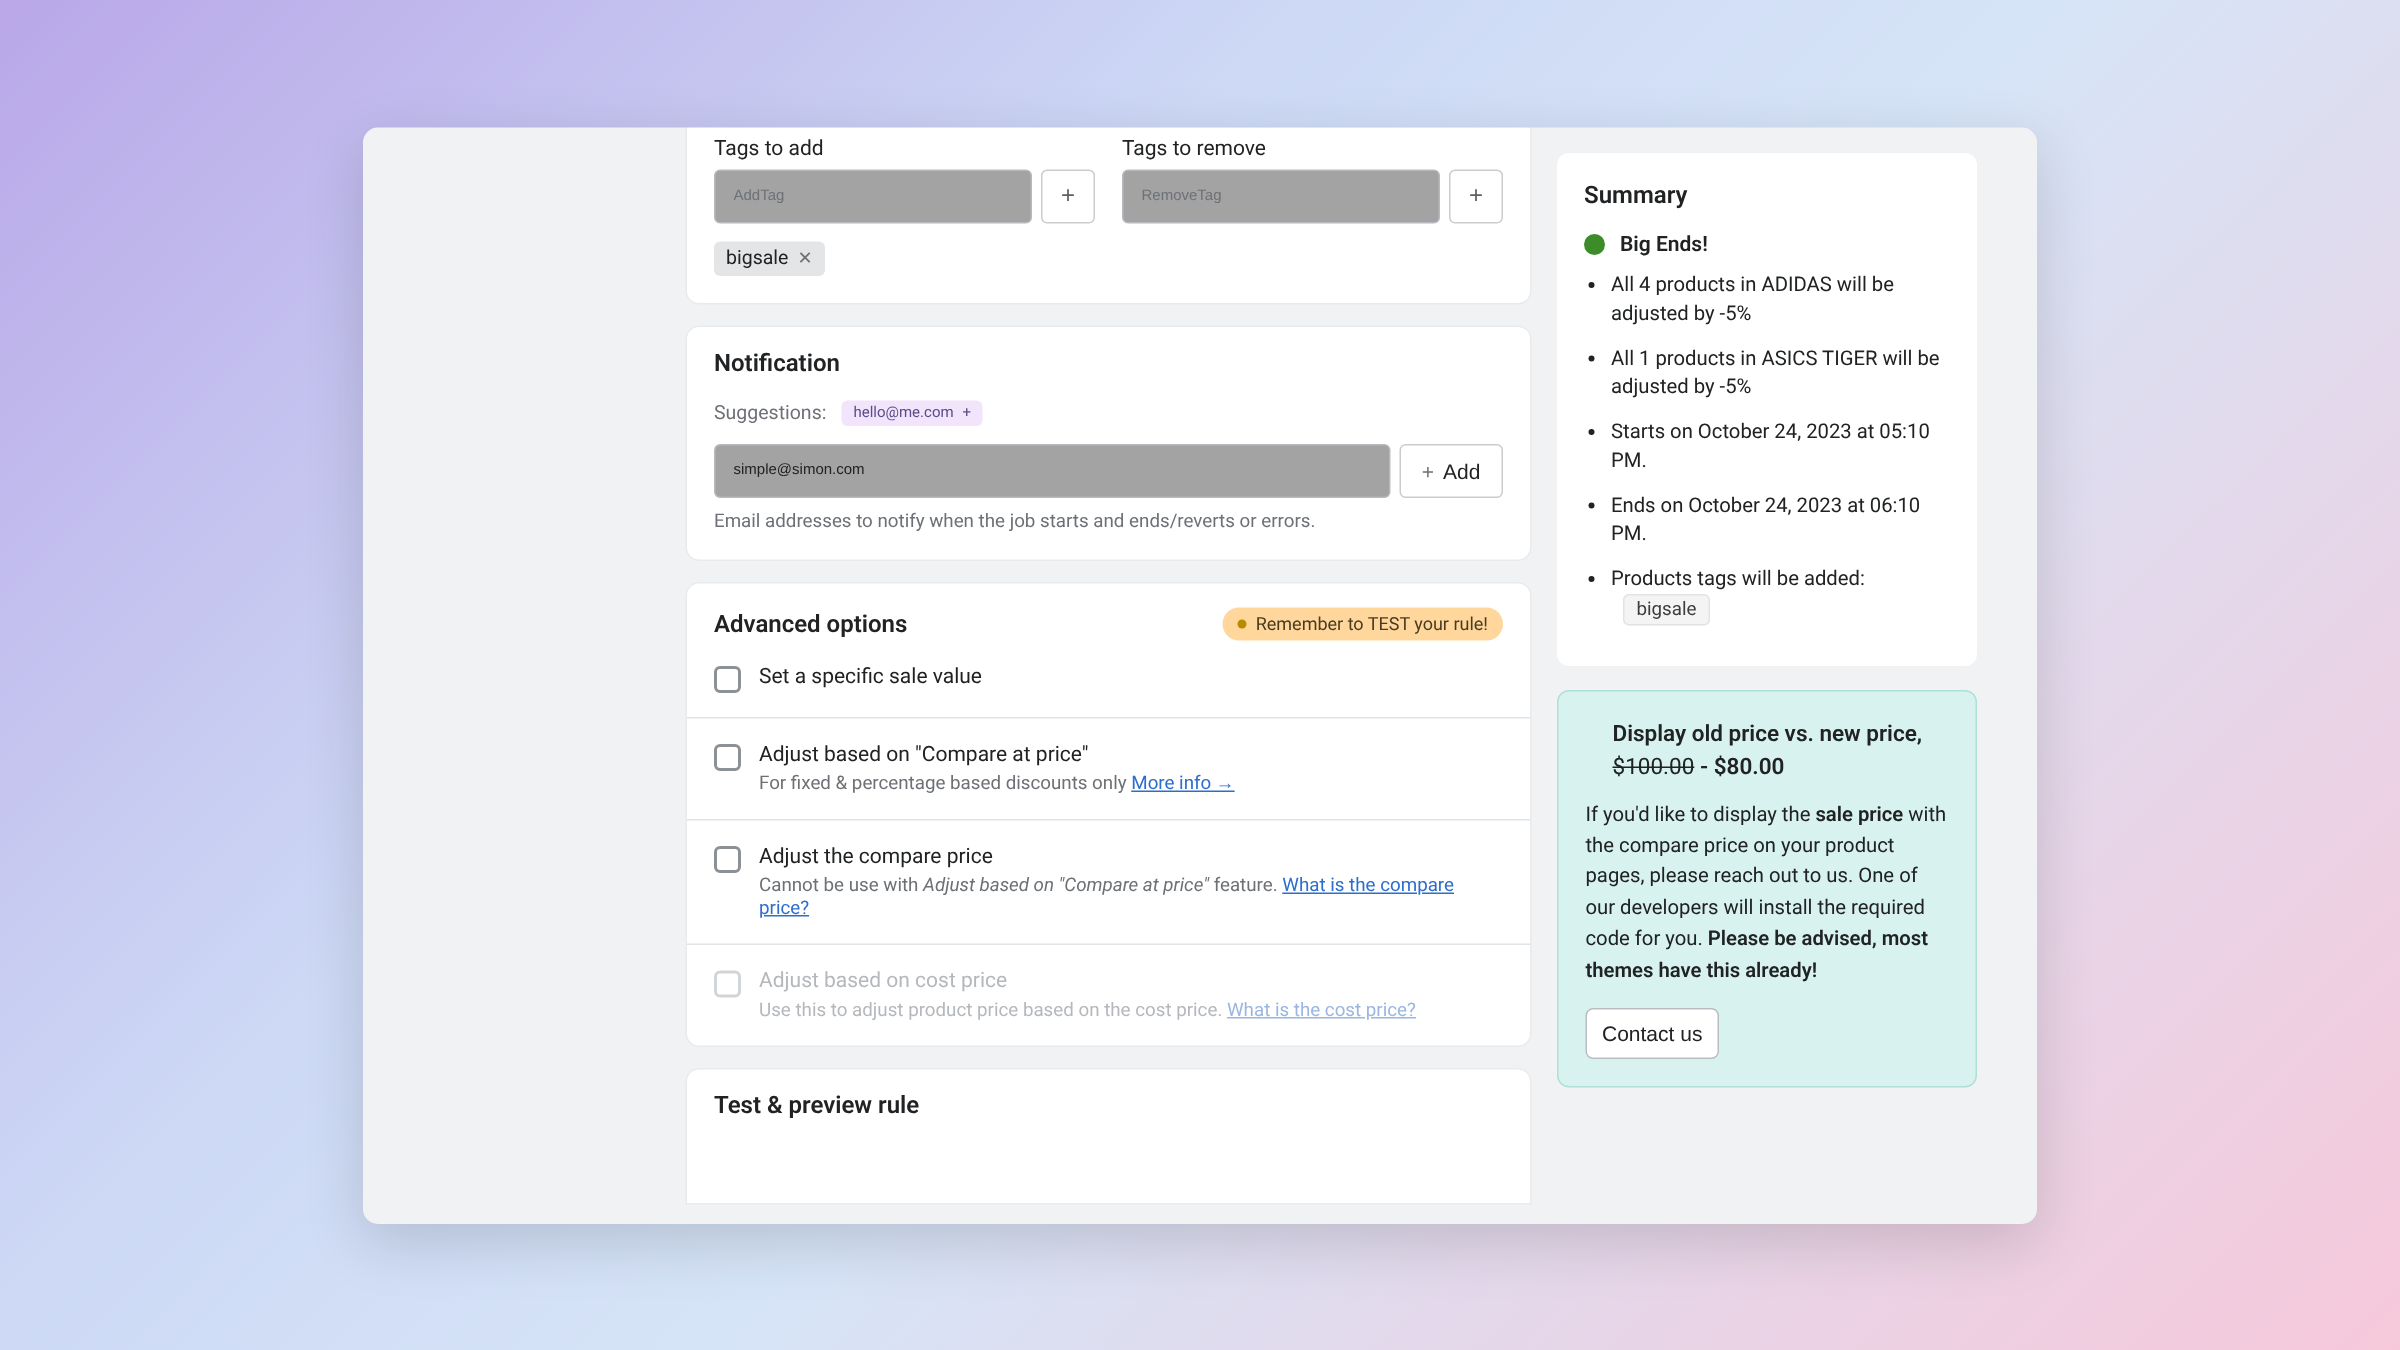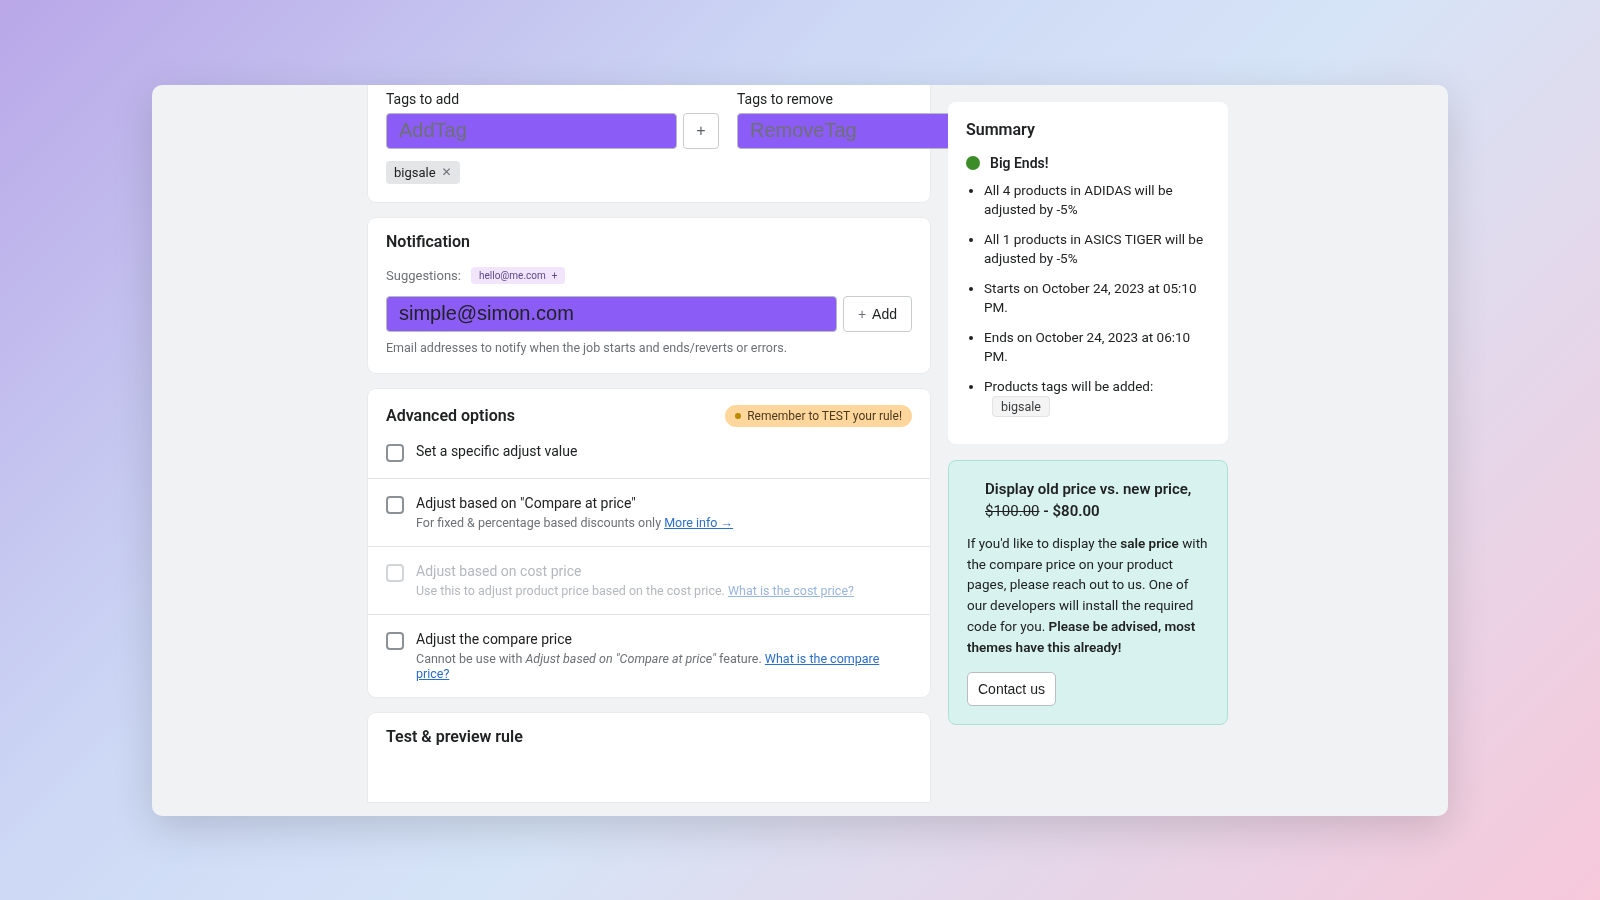--- a/index.html
+++ b/index.html
@@ -7,21 +7,21 @@
   body {
     font-family: -apple-system, BlinkMacSystemFont, "Segoe UI", Roboto, sans-serif;
     font-size: 14px;
     color: #202223;
     background: linear-gradient(135deg, #b9a7e8 0%, #cdd9f5 35%, #d6e4f7 55%, #f6c8da 100%);
     display: flex;
     align-items: center;
     justify-content: center;
   }
   .window {
-    width: 1296px;
+    width: 1116px;
     height: 731px;
     background: #f1f2f4;
     border-radius: 10px;
     box-shadow: 0 12px 40px rgba(0,0,0,0.15);
     overflow: hidden;
     display: flex;
   }
   .left-gutter { width: 216px; flex: 0 0 216px; }
   .main-col { width: 562px; flex: 0 0 562px; padding-top: 0; }
   .right-gutter { width: 18px; flex: 0 0 18px; }
@@ -39,22 +39,22 @@
   .tags-row { display: flex; gap: 18px; }
   .tag-col { flex: 1; }
   .field-label { font-size: 14px; color: #202223; margin-bottom: 6px; display: block; }
   .input-row { display: flex; gap: 6px; }
   .txt {
     flex: 1;
     height: 36px;
     border: 1px solid #b6babf;
     border-radius: 4px;
     padding: 0 12px;
-    font-size: 20px;
-    background: #8b5cf6;
+    font-size: 10px;
+    background: #a3a3a3;
     color: #202223;
   }
   .txt::placeholder { color: #6d7175; }
   .sq-btn {
     width: 36px; height: 36px;
     border: 1px solid #c9cccf;
     background: #fff;
     border-radius: 4px;
     display: flex; align-items: center; justify-content: center;
     color: #5c5f62;
@@ -223,50 +223,50 @@
         <div class="section-title" style="margin-bottom:0;">Advanced options</div>
         <span class="pill">
           <span class="pill-dot"></span>
           <span>Remember to TEST your rule!</span>
         </span>
       </div>
 
       <div class="option-row first">
         <div class="cbx"></div>
         <div class="opt-body">
-          <div class="opt-title">Set a specific adjust value</div>
+          <div class="opt-title">Set a specific sale value</div>
         </div>
       </div>
 
       <div class="option-row">
         <div class="cbx"></div>
         <div class="opt-body">
           <div class="opt-title">Adjust based on "Compare at price"</div>
           <div class="opt-sub">
             <span>For fixed &amp; percentage based discounts only </span><a class="link">More info →</a>
           </div>
         </div>
       </div>
 
+      <div class="option-row">
+        <div class="cbx"></div>
+        <div class="opt-body">
+          <div class="opt-title">Adjust the compare price</div>
+          <div class="opt-sub">
+            <span>Cannot be use with </span><span class="italic">Adjust based on "Compare at price"</span><span> feature. </span><a class="link">What is the compare price?</a>
+          </div>
+        </div>
+      </div>
+
       <div class="option-row opt-disabled">
         <div class="cbx"></div>
         <div class="opt-body">
           <div class="opt-title">Adjust based on cost price</div>
           <div class="opt-sub">
             <span>Use this to adjust product price based on the cost price. </span><a class="link">What is the cost price?</a>
-          </div>
-        </div>
-      </div>
-
-      <div class="option-row">
-        <div class="cbx"></div>
-        <div class="opt-body">
-          <div class="opt-title">Adjust the compare price</div>
-          <div class="opt-sub">
-            <span>Cannot be use with </span><span class="italic">Adjust based on "Compare at price"</span><span> feature. </span><a class="link">What is the compare price?</a>
           </div>
         </div>
       </div>
     </div>
 
     <div class="card card-pad" style="border-bottom-left-radius:0;border-bottom-right-radius:0;padding-bottom:56px;">
       <div class="section-title" style="margin-bottom:0;">Test &amp; preview rule</div>
     </div>
 
   </div>

